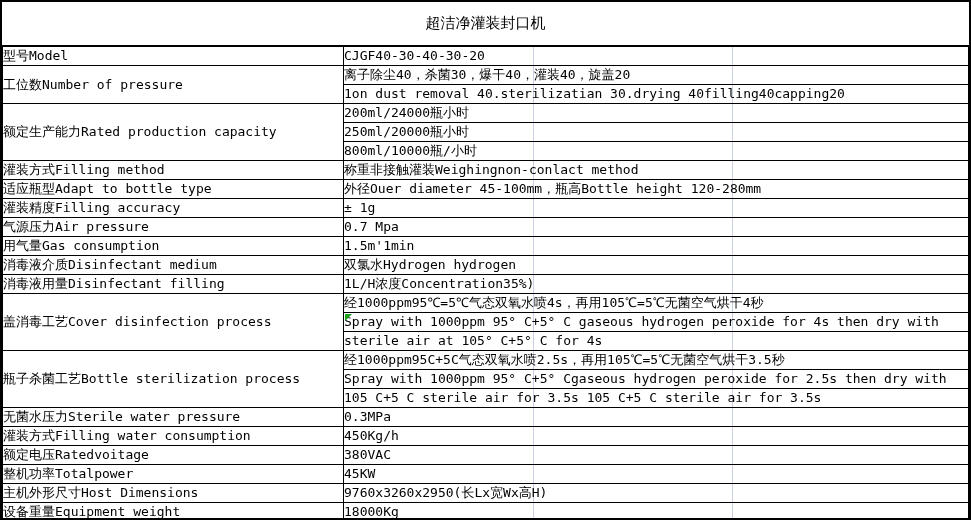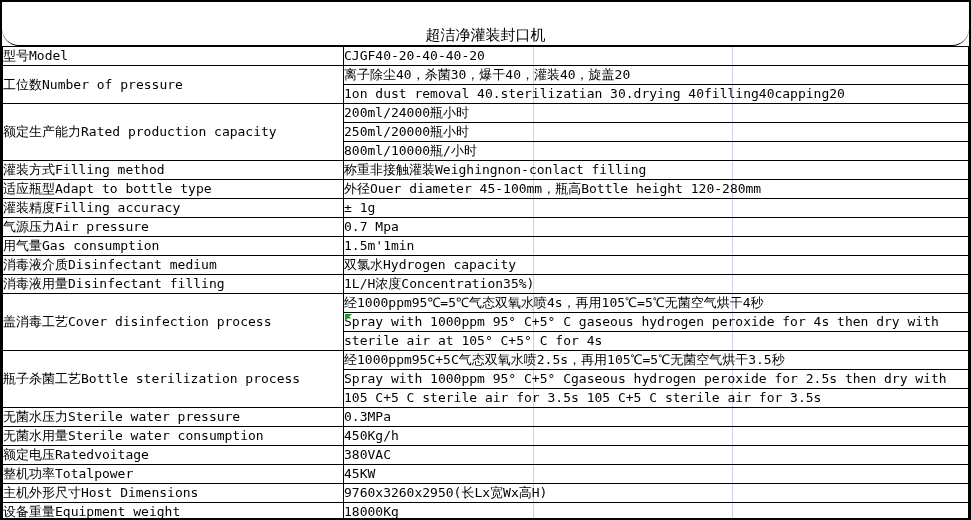--- a/index.html
+++ b/index.html
@@ -8,26 +8,25 @@
     width:971px;height:520px;
     box-sizing:border-box;
     border:2px solid #000;
     background:#fff;
     font-family:"DejaVu Sans Mono","Liberation Mono",monospace;
     color:#000;
     overflow:hidden;
   }
   .title-row{
     height:43px;
-    display:flex;align-items:flex-end;justify-content:center;
+    display:flex;align-items:center;justify-content:center;
     font-size:15px;
     border-bottom:1px solid #000;
     position:relative;z-index:2;
     background:transparent;
-    border-radius:17px;
   }
   table.spec{
     border-collapse:collapse;
     table-layout:fixed;
     width:967px;
     position:relative;z-index:2;
   }
   table.spec td{
     border:1px solid #000;
     height:18px;
@@ -61,62 +60,62 @@
   <div class="vgrid" style="left: 730px; background: rgb(200, 208, 226);"></div>
 
   <div class="title-row">
     <span>超洁净灌装封口机</span>
   </div>
 
   <table class="spec">
     <tbody id="tbody">
         <tr>
           <td class="label" rowspan="1">型号Model</td>
-          <td class="value">CJGF40-20-40-40-20</td>
+          <td class="value">CJGF40-30-40-30-20</td>
         </tr>
         <tr>
           <td class="label" rowspan="2">工位数Number of pressure</td>
           <td class="value">离子除尘40，杀菌30，爆干40，灌装40，旋盖20</td>
         </tr>
         <tr>
           <td class="value">1on dust removal 40.sterilizatian 30.drying 40filling40capping20</td>
         </tr>
         <tr>
           <td class="label" rowspan="3">额定生产能力Rated production capacity</td>
           <td class="value">200ml/24000瓶小时</td>
         </tr>
         <tr>
           <td class="value">250ml/20000瓶小时</td>
         </tr>
         <tr>
           <td class="value">800ml/10000瓶/小时</td>
         </tr>
         <tr>
           <td class="label" rowspan="1">灌装方式Filling method</td>
-          <td class="value">称重非接触灌装Weighingnon-conlact filling</td>
+          <td class="value">称重非接触灌装Weighingnon-conlact method</td>
         </tr>
         <tr>
           <td class="label" rowspan="1">适应瓶型Adapt to bottle type</td>
           <td class="value">外径Ouer diameter 45-100mm，瓶高Bottle height 120-280mm</td>
         </tr>
         <tr>
           <td class="label" rowspan="1">灌装精度Filling accuracy</td>
           <td class="value">± 1g</td>
         </tr>
         <tr>
           <td class="label" rowspan="1">气源压力Air pressure</td>
           <td class="value">0.7 Mpa</td>
         </tr>
         <tr>
           <td class="label" rowspan="1">用气量Gas consumption</td>
           <td class="value">1.5m'1min</td>
         </tr>
         <tr>
           <td class="label" rowspan="1">消毒液介质Disinfectant medium</td>
-          <td class="value">双氯水Hydrogen capacity</td>
+          <td class="value">双氯水Hydrogen hydrogen</td>
         </tr>
         <tr>
           <td class="label" rowspan="1">消毒液用量Disinfectant filling</td>
           <td class="value">1L/H浓度Concentration35%)</td>
         </tr>
         <tr>
           <td class="label" rowspan="3">盖消毒工艺Cover disinfection process</td>
           <td class="value">经1000ppm95℃=5℃气态双氧水喷4s，再用105℃=5℃无菌空气烘干4秒</td>
         </tr>
         <tr>
@@ -133,21 +132,21 @@
           <td class="value">Spray with 1000ppm 95° C+5° Cgaseous hydrogen peroxide for 2.5s then dry with</td>
         </tr>
         <tr>
           <td class="value">105 C+5 C sterile air for 3.5s 105 C+5 C sterile air for 3.5s</td>
         </tr>
         <tr>
           <td class="label" rowspan="1">无菌水压力Sterile water pressure</td>
           <td class="value">0.3MPa</td>
         </tr>
         <tr>
-          <td class="label" rowspan="1">无菌水用量Sterile water consumption</td>
+          <td class="label" rowspan="1">灌装方式Filling water consumption</td>
           <td class="value">450Kg/h</td>
         </tr>
         <tr>
           <td class="label" rowspan="1">额定电压Ratedvoitage</td>
           <td class="value">380VAC</td>
         </tr>
         <tr>
           <td class="label" rowspan="1">整机功率Totalpower</td>
           <td class="value">45KW</td>
         </tr>

